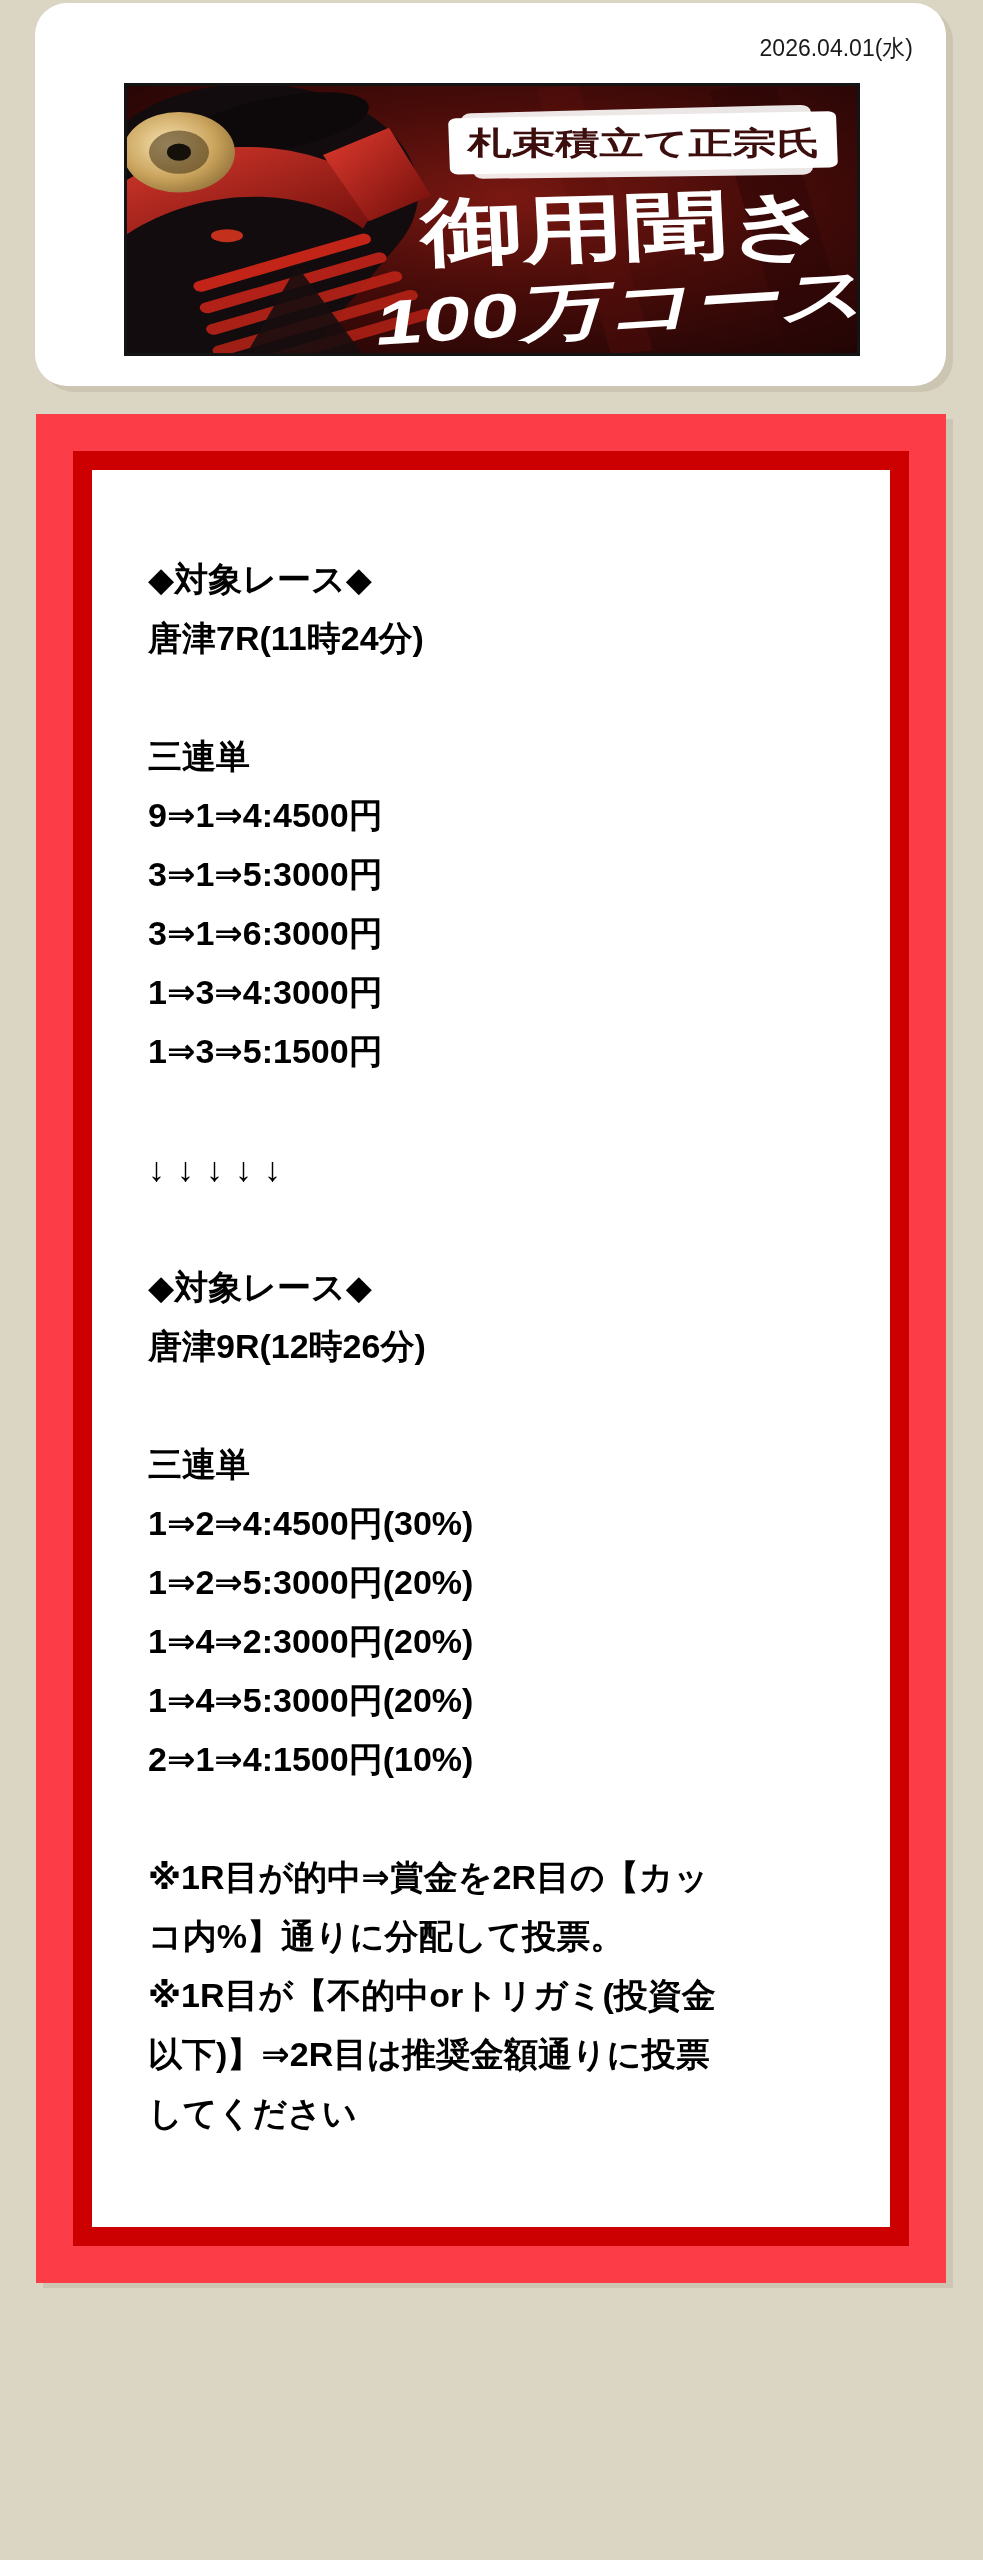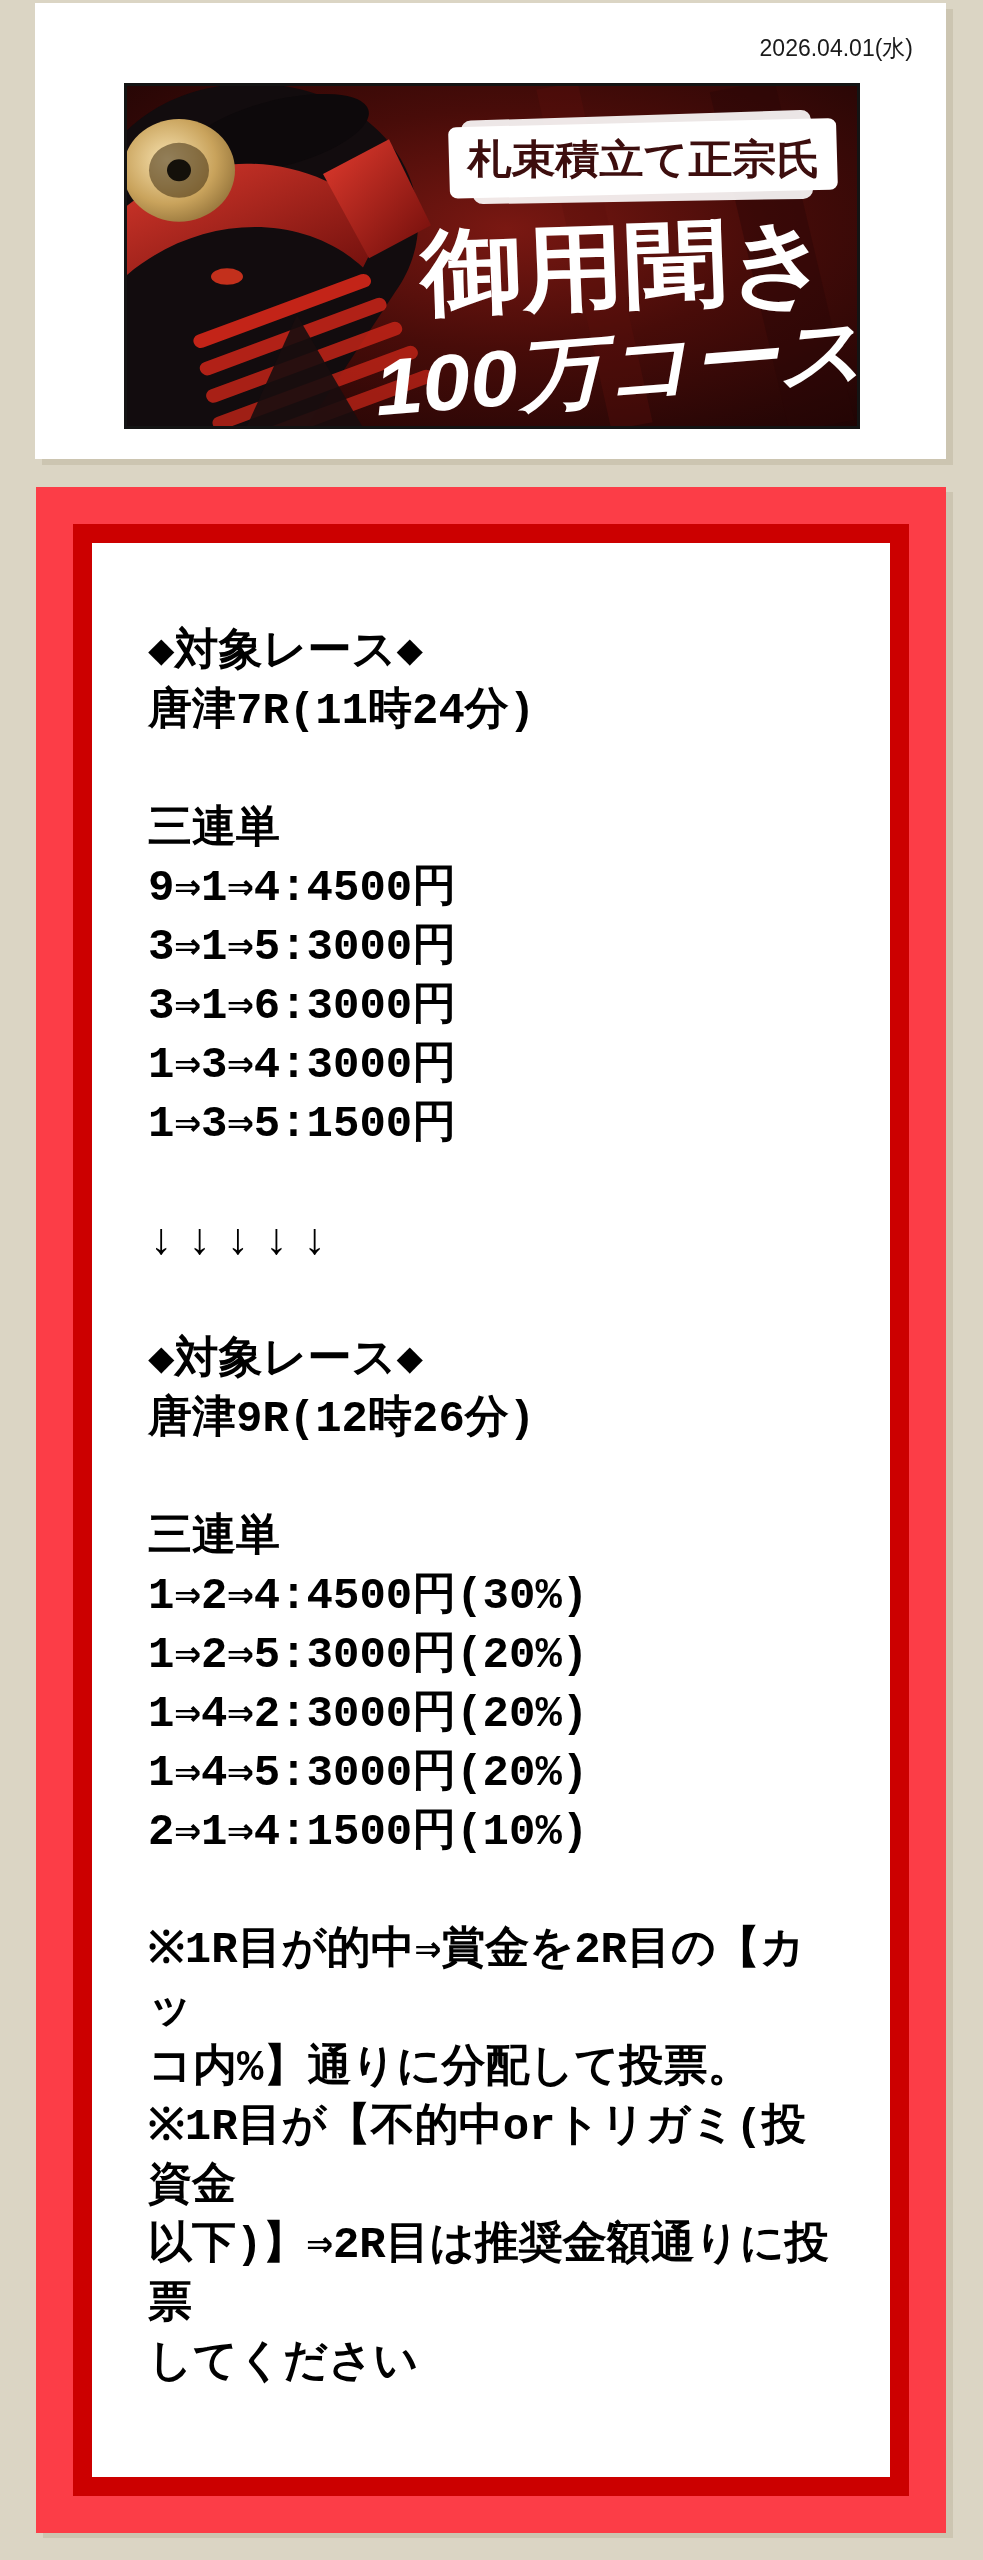--- a/index.html
+++ b/index.html
@@ -11,32 +11,33 @@
     font-family: "Liberation Sans", "DejaVu Sans", sans-serif;
     color: #000;
   }
   
   .card {
     margin: 3px 0 0 35px;
     width: 911px;
     background: #ffffff;
     box-shadow: 7px 6px 0 #ccc5b1;
     padding: 30px 33px 30px 35px;
+    border-radius: 32px;
   }
   .date {
     text-align: right;
     font-size: 23px;
     font-weight: 400;
     color: #1a1a1a;
     line-height: 30px;
   }
   .banner {
     display: block;
     width: 736px;
-    height: 346px;
+    height: 273px;
     margin: 20px auto 0;
     border: 3px solid #141414;
     background: #2b0707;
     cursor: pointer;
   }
   .banner svg { display: block; width: 100%; height: 100%; }
   .title {
     margin: 18px 0 0;
     font-size: 45px;
     font-weight: 700;
@@ -51,25 +52,24 @@
     padding: 37px;
     box-shadow: 7px 5px 0 #ccc5b1;
   }
   .tips-inner {
     background: #cc0000;
     padding: 19px;
   }
   .tips-content {
     background: #ffffff;
     padding: 80px 56px 84px;
-    font-size: 44px;
+    font-size: 34px;
     font-weight: 700;
     line-height: 59px;
     color: #000;
-    font-family: Liberation Mono, monospace;
   }
   .block { margin: 0; }
   .block.gap { margin-top: 59px; }
   .line { margin: 0; }
   .arrows { letter-spacing: 12px; }
   .notes .line { white-space: pre-line; }
   .svg-badge-text { font-weight: 700; }
 </style>
 </head>
 <body>

